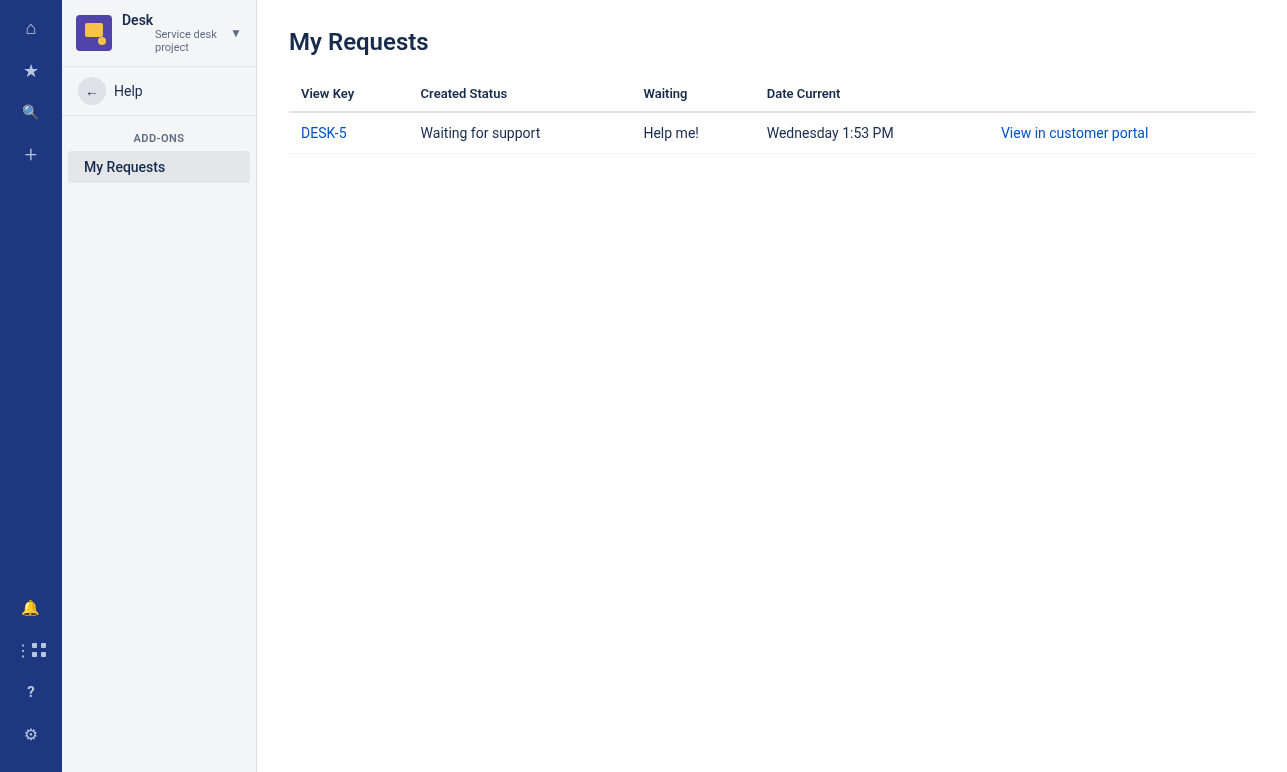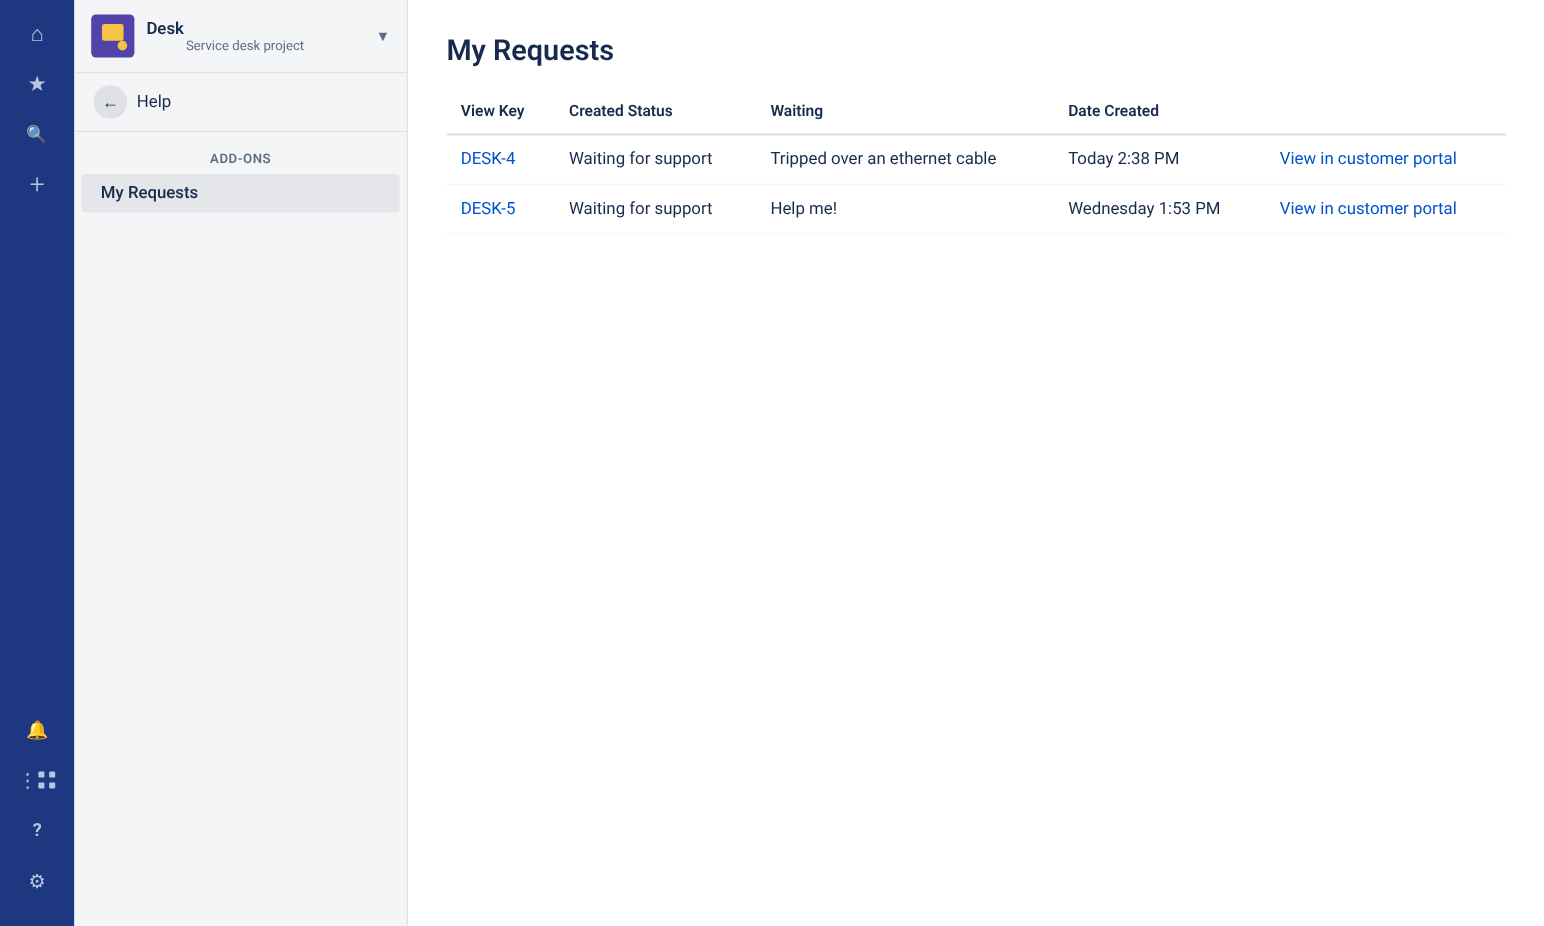--- a/index.html
+++ b/index.html
@@ -22,21 +22,21 @@
       width: 36px; height: 36px;
       display: flex; align-items: center; justify-content: center;
       border-radius: 4px;
       cursor: pointer;
       color: #b8c7e0;
       font-size: 18px;
     }
 
     
     .sidebar {
-      width: 278px;
+      width: 195px;
       background: #f4f5f7;
       border-right: 1px solid #dfe1e6;
       display: flex;
       flex-direction: column;
       flex-shrink: 0;
       height: 772px;
     }
     .sidebar-header {
       display: flex;
       align-items: center;
@@ -201,36 +201,25 @@
 
 <div class="main-content">
   <h1 class="page-title">My Requests</h1>
 
   <table class="requests-table">
     <thead>
       <tr>
         <th>View Key</th>
         <th>Created Status</th>
         <th>Waiting</th>
-        <th>Date Created</th>
+        <th>Date Current</th>
         <th></th>
       </tr>
     </thead>
     <tbody>
-      <tr>
-        <td>
-          <a class="issue-key-link" href="#">DESK-4</a>
-        </td>
-        <td>Waiting for support</td>
-        <td>Tripped over an ethernet cable</td>
-        <td>Today 2:38 PM</td>
-        <td>
-          <a class="portal-link" href="#">View in customer portal</a>
-        </td>
-      </tr>
       <tr>
         <td>
           <a class="issue-key-link" href="#">DESK-5</a>
         </td>
         <td>Waiting for support</td>
         <td>Help me!</td>
         <td>Wednesday 1:53 PM</td>
         <td>
           <a class="portal-link" href="#">View in customer portal</a>
         </td>

